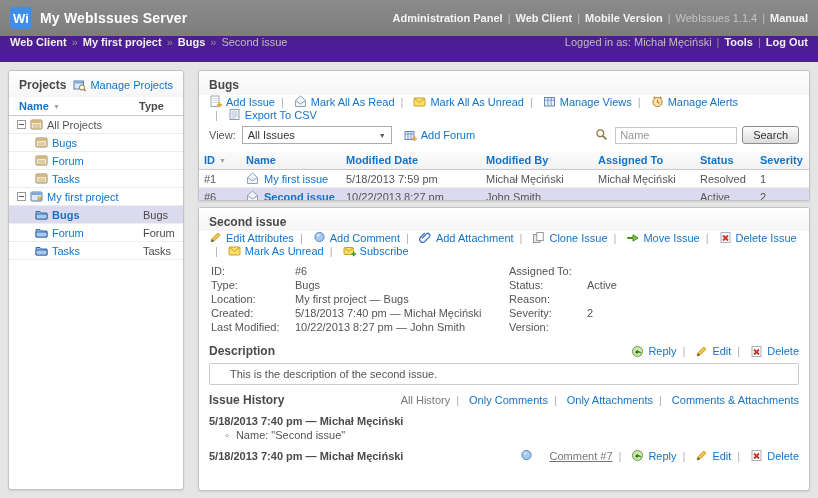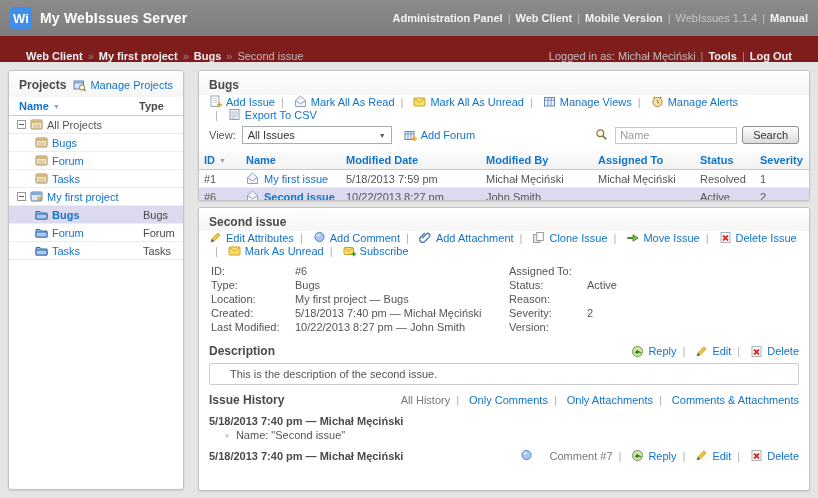--- a/index.html
+++ b/index.html
@@ -11,21 +11,21 @@
     background:linear-gradient(#8b8b8b,#7d7d7d); display:flex; align-items:center; padding:0 10px; }
   .logo { width:22px; height:22px; background:#3f8fea; border-radius:4px; color:#fff;
     font-weight:bold; font-size:13px; display:flex; align-items:center; justify-content:center; }
   .apptitle { margin-left:8px; color:#fff; font-weight:bold; font-size:14px; letter-spacing:.2px; }
   .top-right { margin-left:auto; font-size:11px; color:#d9d9d9; }
   .top-right a { color:#f4f4f4; font-weight:bold; text-decoration:none; }
   .top-right .dim { color:#c4c4c4; }
   .top-right .tsep { color:#c0c0c0; margin:0 5px; }
 
   .crumbbar { position:absolute; left:0; top:36px; width:818px; height:26px;
-    background:#7f1d1d; display:flex; align-items:flex-end; padding:0 26px; font-size:11px; color:#bdbdbd; }
+    background:#4c1d95; display:flex; align-items:flex-start; padding:0 10px; font-size:11px; color:#bdbdbd; }
   .crumbbar a.crumb { color:#efefef; font-weight:bold; text-decoration:none; }
   .crumbbar .bsep { color:#8f8f8f; margin:0 5px; }
   .crumb-right { margin-left:auto; color:#bdbdbd; }
   .crumb-right a { color:#efefef; font-weight:bold; text-decoration:none; }
   .crumb-right .tsep { color:#8f8f8f; margin:0 5px; }
 
   
   .panel { position:absolute; background:#fff; border:1px solid #c3c3c3; border-radius:3px;
     box-shadow:0 1px 2px rgba(0,0,0,.10); overflow:hidden; }
   #projects-panel { left:8px;  top:70px; width:176px; height:420px; }
@@ -96,21 +96,21 @@
 
   .sec-head { display:flex; align-items:center; padding:5px 10px 3px; font-size:11px; }
   .sec-title { font-size:12px; font-weight:bold; color:#4a4a4a; }
   .sec-right { margin-left:auto; display:flex; align-items:center; }
   .txtbox { margin:2px 10px 3px; border:1px solid #ccc; border-radius:2px; padding:4px 20px;
     font-size:11px; color:#555; background:#fff; }
 
   .hist-head { display:flex; align-items:center; padding:5px 10px 2px; font-size:11px; }
   .hist-date { font-weight:bold; color:#4a4a4a; }
   .hist-right { margin-left:auto; display:flex; align-items:center; }
-  .cmt-label { color:#777; display:flex; gap:17px; }
+  .cmt-label { color:#777; display:flex; gap:17px;text-decoration:underline; }
   .dimtext { color:#777; }
   ul.changes { list-style:none; margin:0 0 3px 26px; font-size:11px; color:#555; }
   ul.changes li::before { content:"◦"; margin-right:7px; color:#666; }
 </style>
 </head>
 <body>
 
 <svg width="0" height="0" style="position:absolute">
   <defs>
     <g id="i-winblue">

